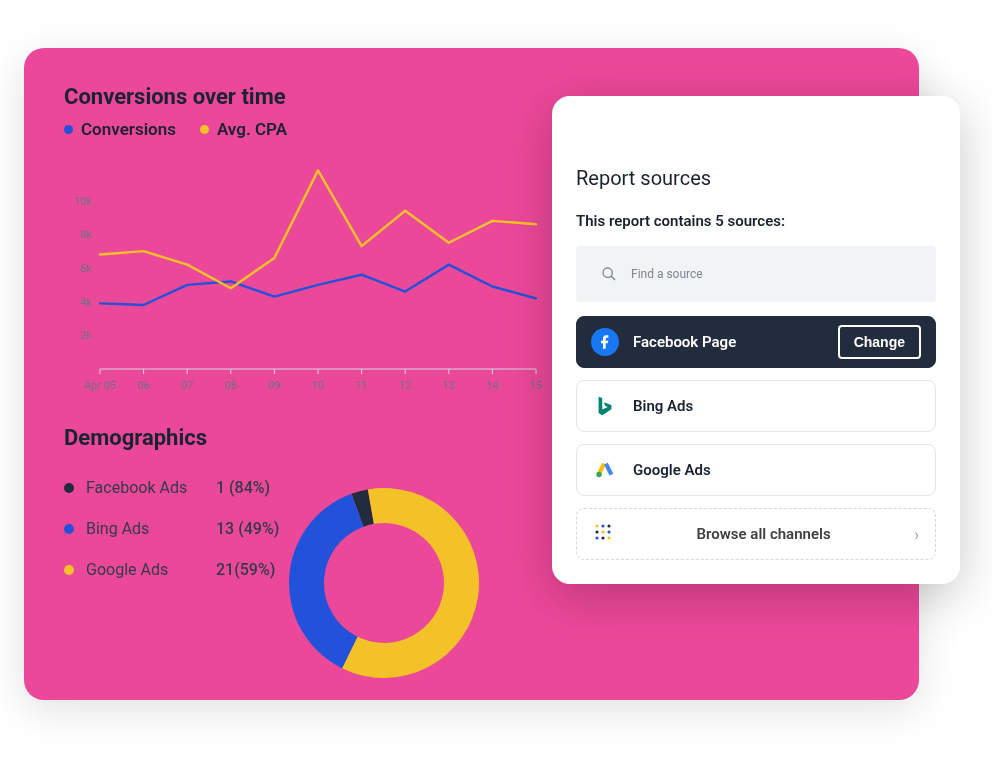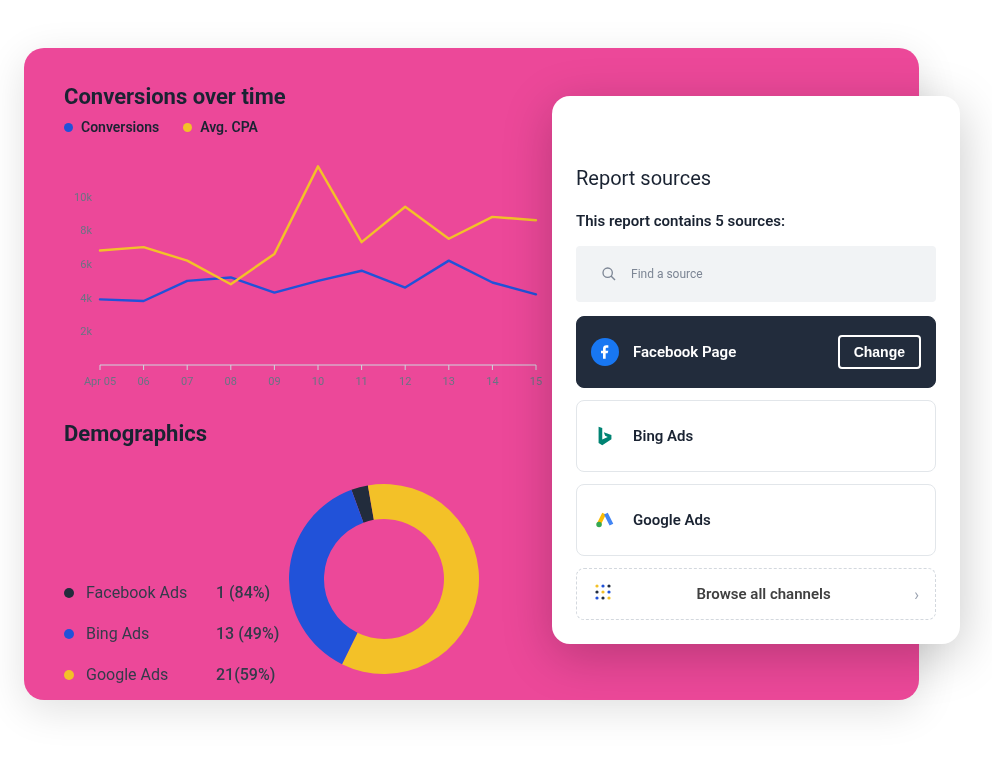--- a/index.html
+++ b/index.html
@@ -24,21 +24,21 @@
   }
   .chart-title {
     font-size: 22px;
     font-weight: 700;
     color: #1a2332;
     margin-bottom: 10px;
   }
   .legend-row {
     display: flex;
     gap: 24px;
-    font-size: 14px;
+    font-size: 17px;
     font-weight: 600;
     margin-bottom: 18px;
     align-items: center;
   }
   .legend-item { display: flex; align-items: center; gap: 8px; }
   .legend-dot { width: 9px; height: 9px; border-radius: 50%; }
   .dot-blue { background: #2152d9; }
   .dot-yellow { background: #f3c128; }
   .dot-dark { background: #222c3c; }
   .line-chart-wrap {
@@ -48,21 +48,21 @@
   }
   .demographics-title {
     font-size: 22px;
     font-weight: 700;
     color: #1a2332;
     margin-top: 28px;
     margin-bottom: 28px;
   }
   .demo-section {
     display: flex;
-    align-items: flex-end;
+    align-items: flex-start;
   }
   .demo-legend {
     display: flex;
     flex-direction: column;
     gap: 22px;
     font-size: 16px;
     color: #333b4a;
   }
   .demo-legend-row {
     display: flex;
@@ -104,21 +104,21 @@
     align-items: center;
     padding: 0 25px;
     color: #7d8695;
     font-size: 12px;
     margin-bottom: 14px;
   }
   .search-box svg { margin-right: 14px; flex: 0 0 auto; }
   .source-row {
     border: 1px solid #e2e6ea;
     border-radius: 8px;
-    height: 72px;
+    height: 52px;
     display: flex;
     align-items: center;
     padding: 0 14px;
     margin-bottom: 12px;
     font-size: 15px;
     font-weight: 600;
     color: #1a2332;
     gap: 14px;
   }
   .source-row.selected {

